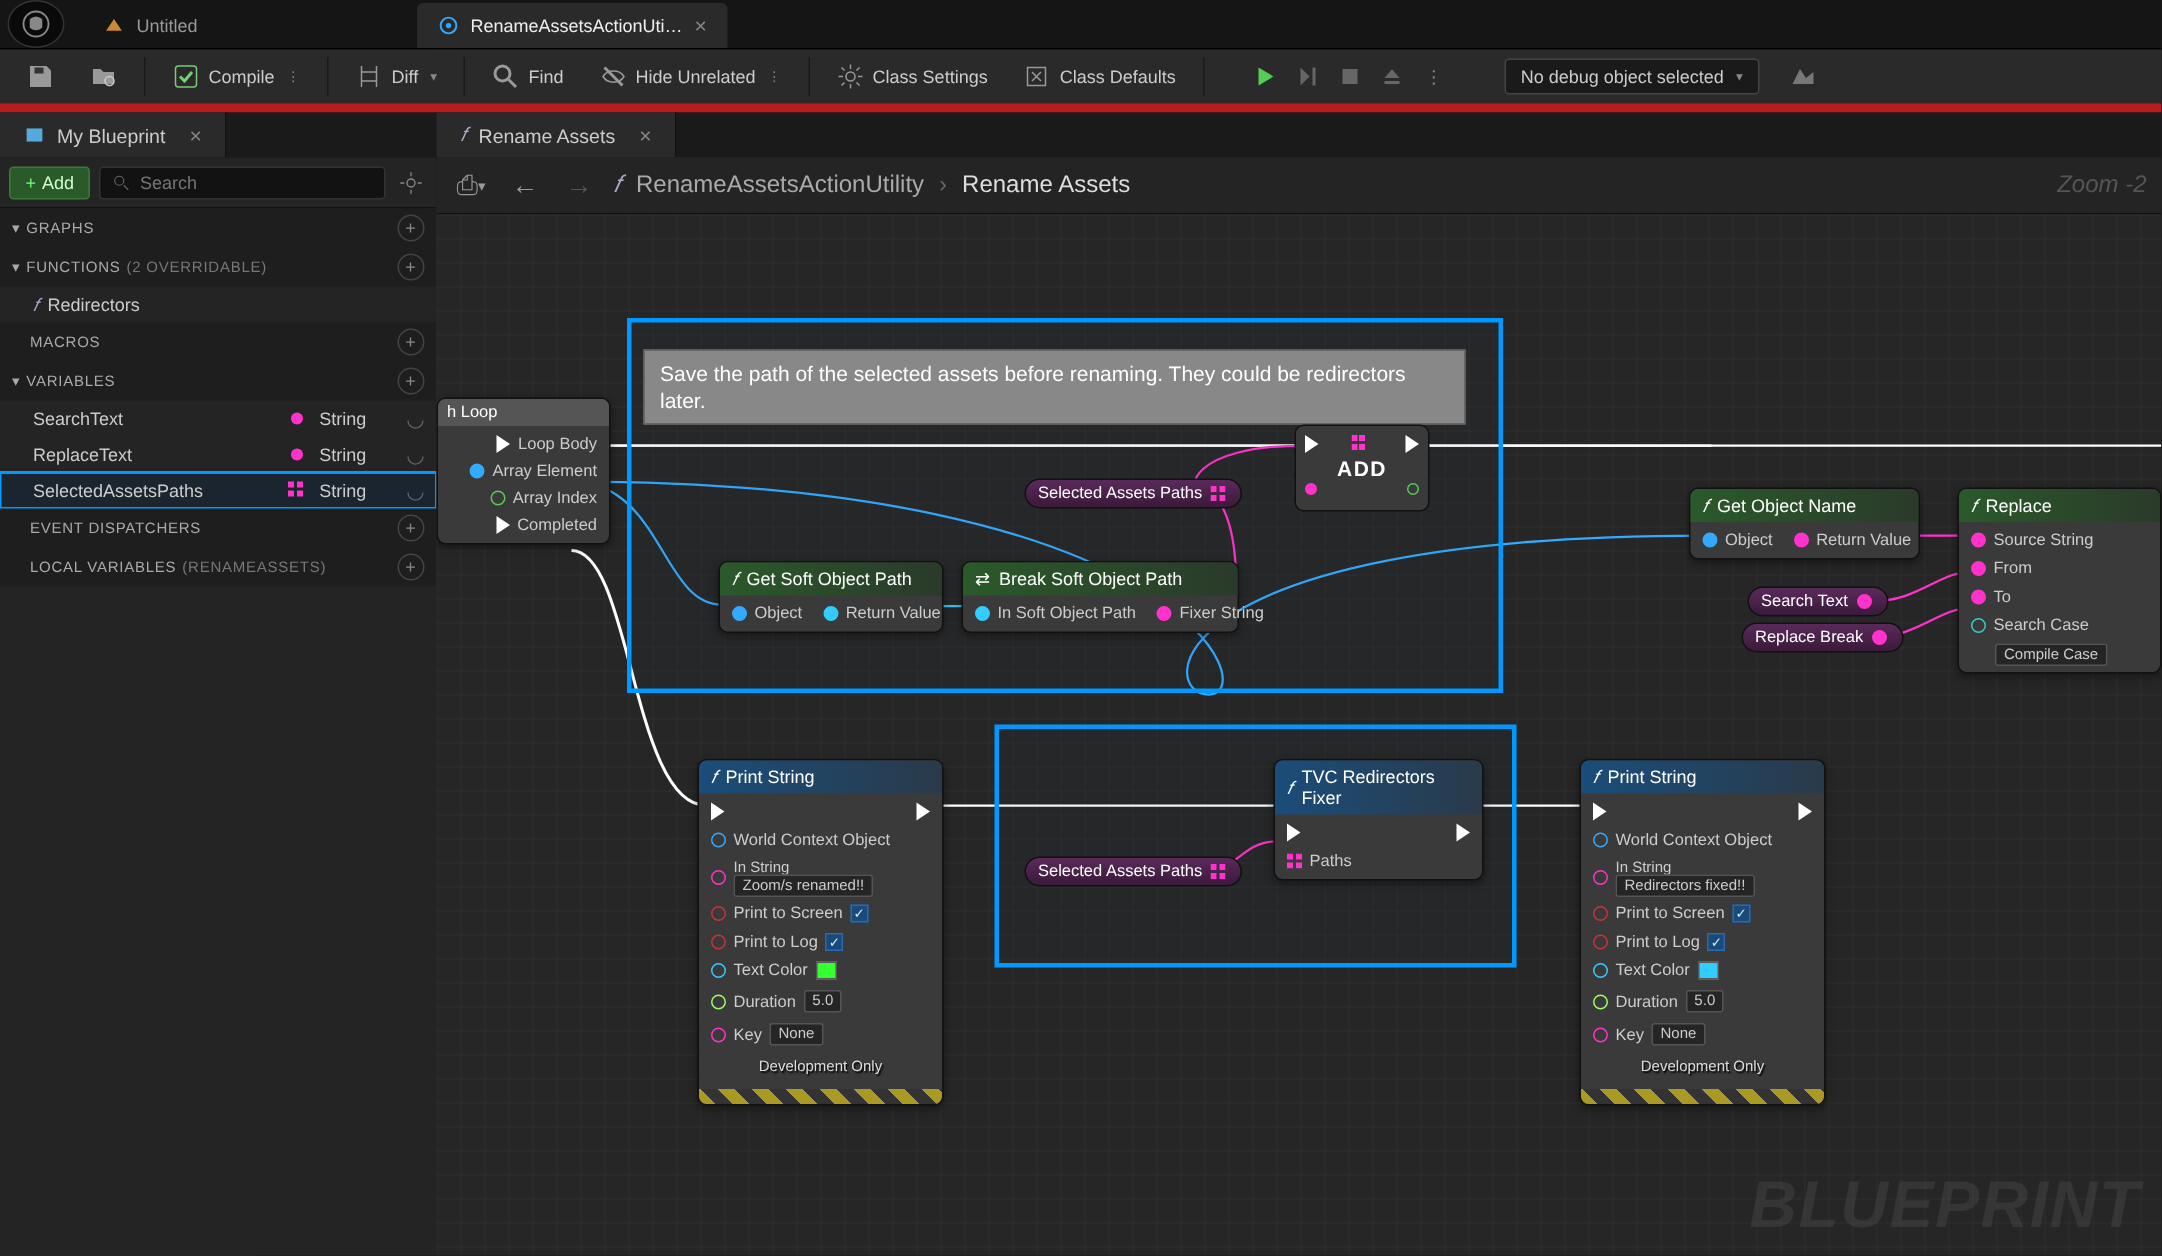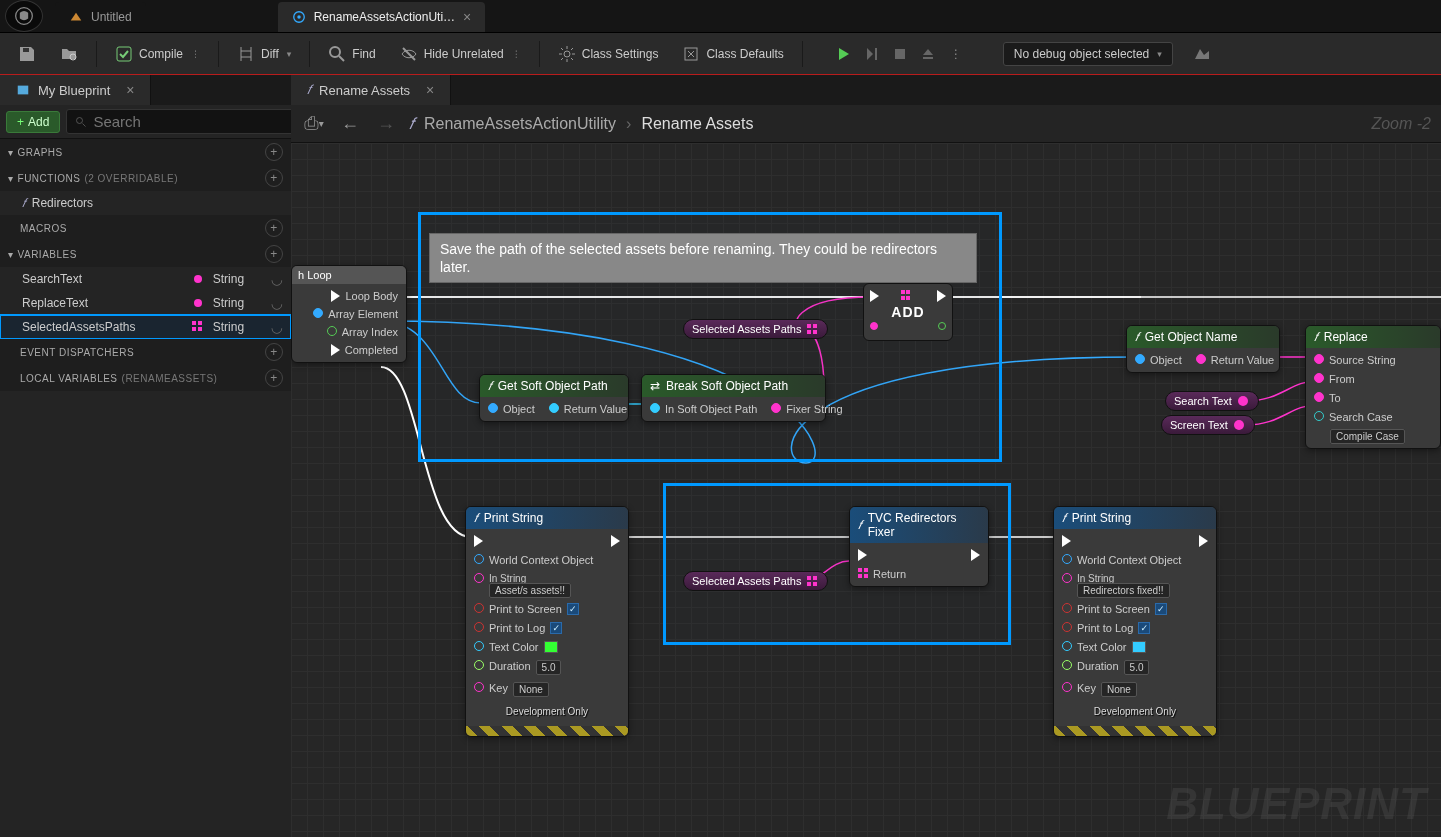--- a/index.html
+++ b/index.html
@@ -9,21 +9,21 @@
 .top-tabs { height: 33px; display: flex; align-items: flex-end; background: #151515; padding-left: 55px; border-bottom: 1px solid #000; }
 .ue-logo { position: absolute; left: 5px; top: 0; width: 38px; height: 32px; border: 1px solid #333; border-radius: 50%; background: #0a0a0a; display: flex; align-items: center; justify-content: center; }
 .ue-logo svg { width: 20px; height: 20px; }
 .top-tab { height: 30px; padding: 0 14px; display: flex; align-items: center; gap: 8px; cursor: pointer; border-radius: 4px 4px 0 0; margin-right: 2px; }
 .top-tab.inactive { background: #151515; color: #999; }
 .top-tab.active { background: #2a2a2a; color: #eee; }
 .top-tab .close { color: #888; font-size: 14px; }
 .top-tab .icon { width: 14px; height: 14px; }
 
 
-.toolbar { height: 42px; background: #2a2a2a; display: flex; align-items: center; padding: 0 8px; gap: 4px; border-bottom: 1px solid #b91c1c; }
+.toolbar { height: 42px; background: #2a2a2a; display: flex; align-items: center; padding: 0 8px; gap: 4px; border-bottom: 6px solid #b91c1c; }
 .tool-btn { height: 30px; padding: 0 10px; display: flex; align-items: center; gap: 6px; color: #ccc; border-radius: 3px; cursor: pointer; }
 .tool-sep { width: 1px; height: 26px; background: #1a1a1a; margin: 0 4px; }
 .tool-icon { width: 18px; height: 18px; display: inline-block; }
 .chev { font-size: 9px; color: #888; margin-left: 2px; }
 .play-controls { display: flex; gap: 2px; margin-left: 20px; }
 .play-btn { width: 26px; height: 26px; display: flex; align-items: center; justify-content: center; cursor: pointer; }
 .debug-select { margin-left: 30px; background: #1a1a1a; border: 1px solid #444; padding: 4px 10px; border-radius: 3px; font-size: 12px; color: #ccc; cursor: pointer; display: flex; align-items: center; gap: 6px; }
 
 
 .sub-tabs-row { height: 30px; background: #1a1a1a; display: flex; }
@@ -31,21 +31,21 @@
 .sub-tab .close { color: #888; font-size: 14px; margin-left: 8px; }
 
 
 .main-row { display: flex; height: calc(100% - 105px); }
 
 
 .sidebar { width: 291px; background: #242424; display: flex; flex-direction: column; }
 .sidebar-toolbar { height: 34px; display: flex; align-items: center; padding: 0 6px; gap: 6px; border-bottom: 1px solid #111; }
 .add-btn { background: #2a5a2a; border: 1px solid #3a7a3a; color: #cfc; padding: 3px 10px; border-radius: 3px; font-size: 12px; cursor: pointer; display: flex; align-items: center; gap: 4px; }
 .search-box { flex: 1; background: #121212; border: 1px solid #333; border-radius: 3px; padding: 3px 8px; display: flex; align-items: center; gap: 6px; }
-.search-box input { flex: 1; background: transparent; border: none; color: #d946ef; font-size: 15px; outline: none; }
+.search-box input { flex: 1; background: transparent; border: none; color: #d946ef; font-size: 12px; outline: none; }
 .gear-btn { width: 24px; height: 24px; display: flex; align-items: center; justify-content: center; cursor: pointer; color: #888; }
 
 .section-header { background: #1e1e1e; padding: 4px 8px; font-size: 10px; color: #aaa; display: flex; align-items: center; gap: 4px; cursor: pointer; text-transform: uppercase; letter-spacing: 0.5px; }
 .section-header .plus { margin-left: auto; width: 18px; height: 18px; border: 1px solid #444; border-radius: 50%; display: flex; align-items: center; justify-content: center; font-size: 12px; color: #888; }
 .section-header .sub { text-transform: none; color: #777; font-size: 10px; }
 
 .tree-item { padding: 5px 8px 5px 22px; display: flex; align-items: center; gap: 6px; font-size: 12px; color: #ccc; cursor: pointer; }
 .var-row { padding: 4px 8px; display: flex; align-items: center; gap: 8px; font-size: 12px; color: #ccc; cursor: pointer; }
 .var-row .name { flex: 1; padding-left: 14px; }
 .var-row .type-ico { width: 14px; height: 14px; }
@@ -72,21 +72,21 @@
 .graph::after { content: "BLUEPRINT"; position: absolute; right: 14px; bottom: 8px; font-size: 44px; font-weight: bold; color: rgba(120,120,120,0.18); font-style: italic; letter-spacing: 1px; }
 
 
 .node { position: absolute; background: #3a3a3a; border: 1px solid #111; border-radius: 6px; box-shadow: 0 2px 6px rgba(0,0,0,0.4); font-size: 11px; }
 .node-header { padding: 4px 8px; border-radius: 5px 5px 0 0; font-weight: 500; display: flex; align-items: center; gap: 6px; color: #fff; font-size: 12px; }
 .node-header.fn { background: linear-gradient(90deg, #1a4d7a 0%, #2a3a4a 100%); }
 .node-header.pure { background: linear-gradient(90deg, #2a5a2a 0%, #2a3a2a 100%); }
 .node-body { padding: 6px 8px; display: flex; gap: 14px; }
 .node-col { display: flex; flex-direction: column; gap: 6px; }
 .node-col.right { align-items: flex-end; }
-.pin { display: flex; align-items: flex-start; gap: 5px; font-size: 11px; color: #ccc; white-space: nowrap; }
+.pin { display: flex; align-items: center; gap: 5px; font-size: 11px; color: #ccc; white-space: nowrap; }
 .pin-dot { width: 10px; height: 10px; border-radius: 50%; border: 1px solid; }
 .pin-exec { width: 0; height: 0; border-top: 6px solid transparent; border-bottom: 6px solid transparent; border-left: 9px solid #fff; }
 .pin.right { flex-direction: row-reverse; }
 .val-box { background: #252525; border: 1px solid #555; padding: 1px 5px; border-radius: 2px; font-size: 10px; color: #ccc; }
 .checkbox { width: 12px; height: 12px; background: #1a4a7a; border: 1px solid #2a6aaa; display: inline-flex; align-items: center; justify-content: center; }
 .checkbox::after { content: "✓"; font-size: 9px; color: #cef; }
 
 .var-node { position: absolute; background: linear-gradient(180deg, #5a2a5a, #3a1a3a); border: 1px solid #111; border-radius: 10px; padding: 3px 10px 3px 8px; font-size: 11px; color: #fff; display: flex; align-items: center; gap: 6px; }
 .var-node .out-pin { width: 10px; height: 10px; border-radius: 50%; background: #ff33cc; }
 
@@ -520,41 +520,41 @@
         </div>
           </div>
       </div>
 
       <div class="var-node" style="left:874px;top:248px">
         <span>Search Text</span>
         <div class="out-pin"></div>
       </div>
 
       <div class="var-node" style="left:870px;top:272px">
-        <span>Screen Text</span>
+        <span>Replace Break</span>
         <div class="out-pin"></div>
       </div>
 
       <div class="node" style="left:174px;top:363px;width:164px">
         <div class="node-header fn">
             <span style="font-style:italic">𝑓</span>
             <span>Print String</span>
           </div>
         <div class="node-body" style="flex-direction:column;gap:7px">
           <div style="display:flex;justify-content:space-between">
               <div class="pin-exec"></div>
               <div class="pin-exec"></div>
             </div>
           <div class="pin">
               <div class="pin-dot" style="border-color:#3af"></div>
               <span>World Context Object</span>
             </div>
           <div class="pin">
               <div class="pin-dot" style="border-color:#f3c"></div>
-              <div><div style="font-size:10px">In String</div><span class="val-box">Asset/s assets!!</span></div>
+              <div><div style="font-size:10px">In String</div><span class="val-box">Zoom/s renamed!!</span></div>
             </div>
           <div class="pin">
               <div class="pin-dot" style="border-color:#c33"></div>
               <span>Print to Screen</span>
               <span class="checkbox"></span>
             </div>
           <div class="pin">
               <div class="pin-dot" style="border-color:#c33"></div>
               <span>Print to Log</span>
               <span class="checkbox"></span>
@@ -599,21 +599,21 @@
               <div class="pin-exec"></div>
               <div class="pin-exec"></div>
             </div>
           <div class="pin">
               <svg width="10" height="10" viewBox="0 0 10 10">
                 <rect x="0" y="0" width="4" height="4" fill="#f3c"></rect>
                 <rect x="6" y="0" width="4" height="4" fill="#f3c"></rect>
                 <rect x="0" y="6" width="4" height="4" fill="#f3c"></rect>
                 <rect x="6" y="6" width="4" height="4" fill="#f3c"></rect>
               </svg>
-              <span>Return</span>
+              <span>Paths</span>
             </div>
         </div>
       </div>
 
       <div class="node" style="left:762px;top:363px;width:164px">
         <div class="node-header fn">
             <span style="font-style:italic">𝑓</span>
             <span>Print String</span>
           </div>
         <div class="node-body" style="flex-direction:column;gap:7px">

